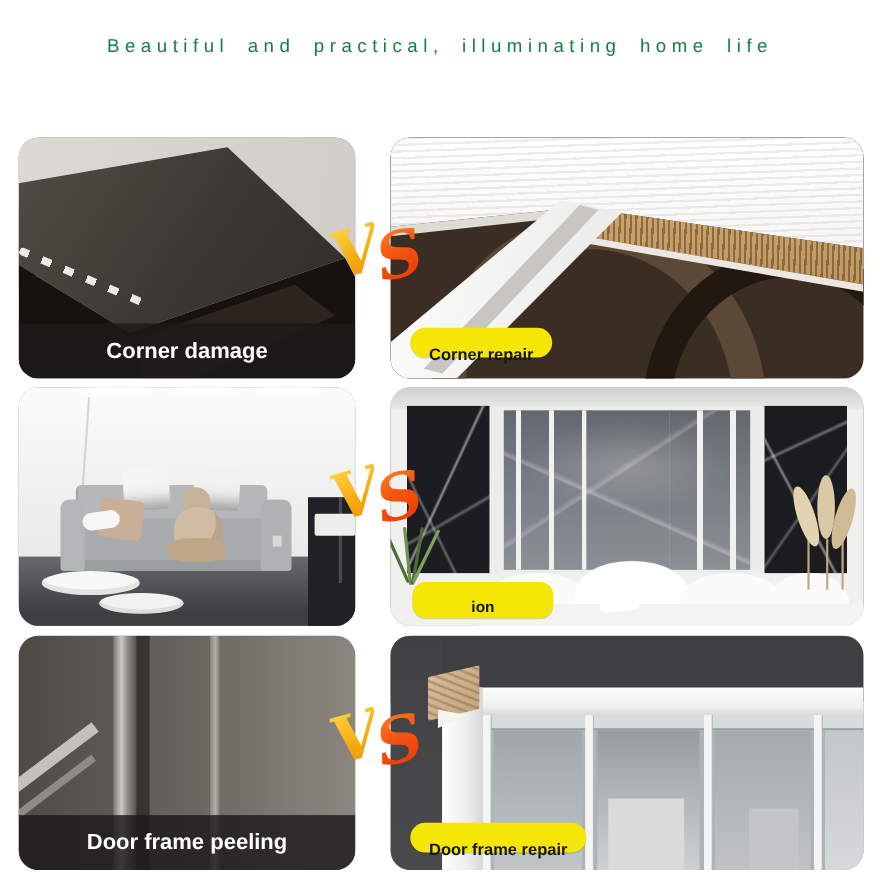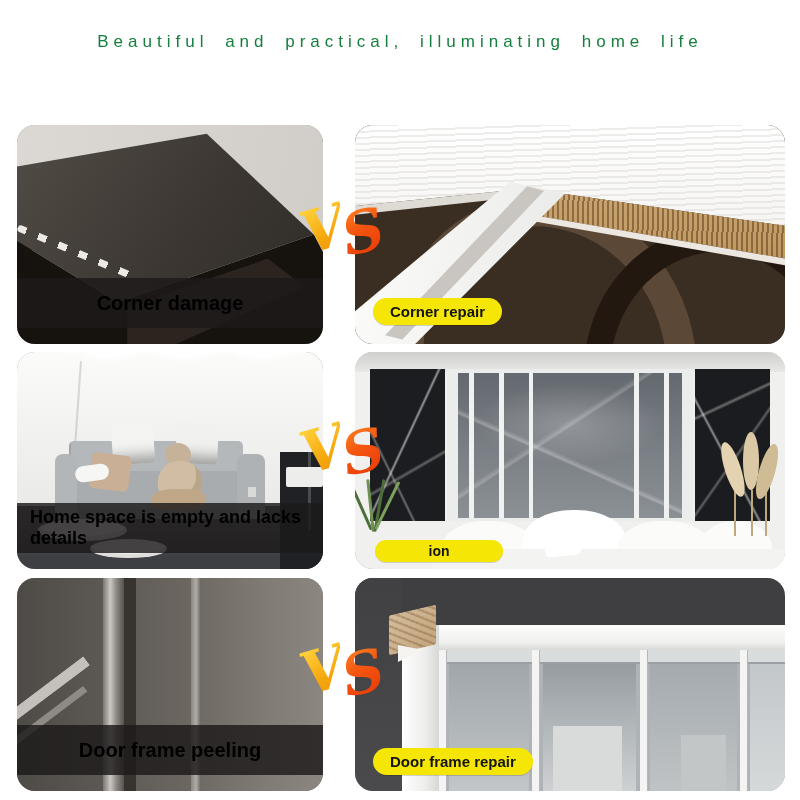--- a/index.html
+++ b/index.html
@@ -15,28 +15,28 @@
 
   
   .card { position:absolute; border-radius:18px; overflow:hidden; background:#888; }
   .card-left  { left:17px;  width:306px; }
   .card-right { left:355px; width:430px; }
   .r1 { top:125px; height:219px; }
   .r2 { top:352px; height:217px; }
   .r3 { top:578px; height:213px; }
   .layer { position:absolute; }
 
-  .caption-bar { position:absolute; left:0; right:0; bottom:16px; height:50px;
-    background:rgba(28,26,26,0.82); color:#000000; font-weight:bold; font-size:20px;
+  .caption-bar { position:absolute; left:0; right:0; bottom:0; height:50px;
+    background:rgba(28,26,26,0.82); color:#ffffff; font-weight:bold; font-size:20px;
     display:flex; align-items:center; justify-content:center; z-index:6; }
   .caption-bar.align-left { justify-content:flex-start; padding-left:13px; font-size:18px; }
 
   .tag { position:absolute; z-index:6; background:#f5e605; color:#141414; font-weight:bold;
     border-radius:14px; text-align:center; box-shadow:0 1px 0 rgba(0,0,0,0.15); }
-  .tag-line { display:block; }
+  .tag-line { display:block;margin-top:11px; }
   .tag-1line { left:18px; bottom:19px; height:27px; line-height:27px; padding:0 17px; font-size:15px; }
   .tag-2line { left:20px; bottom:7px; width:128px; padding:3px 6px; font-size:14px; line-height:16px; border-radius:12px; }
   .r3tag { bottom:16px; }
 
   
   .vs { position:absolute; left:294px; width:96px; text-align:center; z-index:10;
     font-family:"DejaVu Serif", serif; font-style:italic; font-weight:bold; font-size:58px;
     line-height:1; transform:rotate(-9deg); pointer-events:none; }
   .vs-v { display:inline-block; transform:rotate(-7deg);
     background:linear-gradient(160deg,#ffd23d 10%,#f5a70c 60%,#ef8d10 100%);
@@ -263,21 +263,20 @@
     <div class="layer r2l-doghead"></div>
     <div class="layer r2l-dogbody"></div>
     <div class="layer r2l-pillow-floor"></div>
     <div class="layer r2l-blanket"></div>
     <div class="layer r2l-tab1"></div>
     <div class="layer r2l-tab2"></div>
     <div class="layer r2l-chair"></div>
     <div class="layer r2l-chair-slat"></div>
     <div class="layer r2l-wtable"></div>
     <div class="layer r2l-switch"></div>
-    <div class="caption-bar align-left">Home space is empty and lacks details</div>
   </div>
 
   <div class="card card-right r2">
     <div class="layer r2r-wall"></div>
     <div class="layer r2r-ceil"></div>
     <div class="layer r2r-frame"></div>
     <div class="layer r2r-blackL"></div>
     <div class="layer r2r-blackR"></div>
     <div class="layer r2r-center"></div>
     <div class="layer r2r-stripsL"></div>

